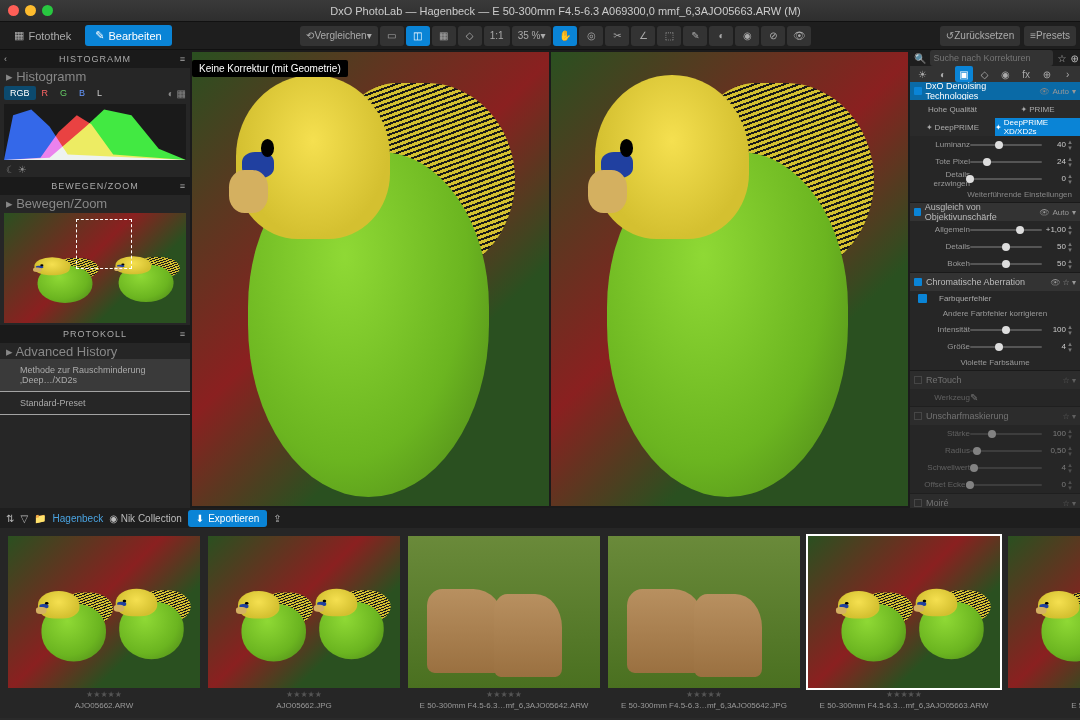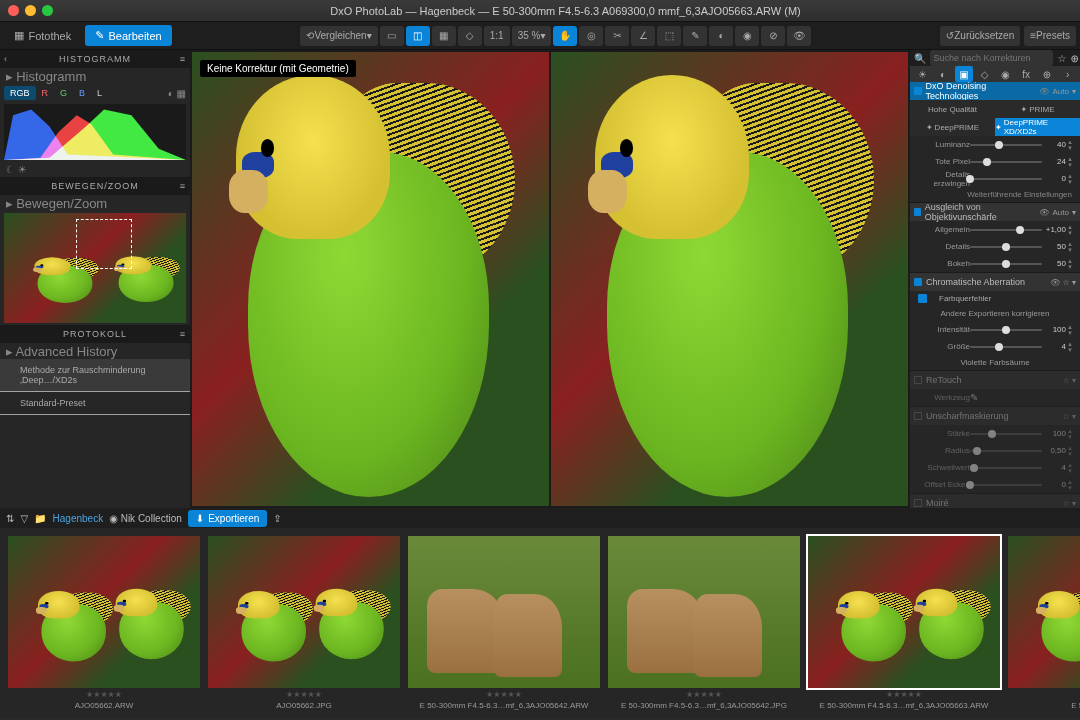--- a/index.html
+++ b/index.html
@@ -31,21 +31,21 @@
 .hist-r,.hist-g,.hist-b{position:absolute;bottom:0;mix-blend-mode:screen;opacity:.9}
 .exposure-icons{display:flex;gap:4px;padding:2px 6px;color:#888}
 .nav-img{height:110px;background:#222;margin:2px 4px;position:relative;overflow:hidden}
 .nav-img .birds{position:absolute;inset:0}
 .nav-img .sel{position:absolute;border:1px dashed #fff;top:6px;left:72px;width:56px;height:50px}
 .proto-list{flex:1;overflow:auto}
 .proto-item{padding:6px 20px;border-bottom:1px solid #a3a3a3;font-size:9px;color:#aaa}
 .proto-item.sel{background:#3a3a3a}
 .viewer { flex:1; background:#1b1b1b; display:flex; gap:2px; padding:2px; position:relative;}
 .viewhalf{flex:1;position:relative;overflow:hidden}
-.overlay-label{position:absolute;top:8px;left:8px;background:#000;color:#fff;padding:3px 7px;font-size:10px;border-radius:2px;z-index:2}
+.overlay-label{position:absolute;top:8px;left:0;background:#000;color:#fff;padding:3px 7px;font-size:10px;border-radius:2px;z-index:2}
 .rightpanel{width:170px;background:#262626;display:flex;flex-direction:column;overflow:hidden}
 .searchrow{height:22px;background:#1e1e1e;display:flex;align-items:center;padding:0 4px;gap:4px}
 .searchrow input{flex:1;background:#333;border:none;color:#999;font-size:9px;padding:3px;border-radius:3px}
 .icnrow{height:22px;background:#333;display:flex;align-items:center;justify-content:space-around;padding:0 2px}
 .icnrow .ic{width:18px;height:16px;display:flex;align-items:center;justify-content:center;color:#aaa;font-size:10px;border-radius:2px}
 .icnrow .ic.active{background:#0a84d6;color:#fff}
 .panel{border-bottom:1px solid #1a1a1a}
 .phdr{height:18px;background:#333;display:flex;align-items:center;padding:0 4px;font-size:9px;color:#bbb;gap:4px}
 .phdr.blue{background:#0a6aa6;color:#fff}
 .phdr .sw{width:8px;height:8px;background:#0a84d6;border-radius:1px}
@@ -301,21 +301,21 @@
     <div class="panel">
       <div class="phdr">
           <span class="sw"></span>
           <span>Chromatische Aberration</span>
           <span class="auto">👁 ☆ ▾</span>
         </div>
       <div class="chkrow">
           <span class="ck"></span>
           <span>Farbquerfehler</span>
         </div>
-      <div class="centerlabel">Andere Exportieren korrigieren</div>
+      <div class="centerlabel">Andere Farbfehler korrigieren</div>
       <div class="sliderrow">
           <span class="lbl">Intensität</span>
           <span class="track"><span class="fill" style="width:50%"></span><span class="thumb" style="left:50%"></span></span>
           <span class="val">100</span>
           <span class="stepper">▴<br>▾</span>
         </div>
       <div class="sliderrow">
           <span class="lbl">Größe</span>
           <span class="track"><span class="fill" style="width:40%"></span><span class="thumb" style="left:40%"></span></span>
           <span class="val">4</span>

